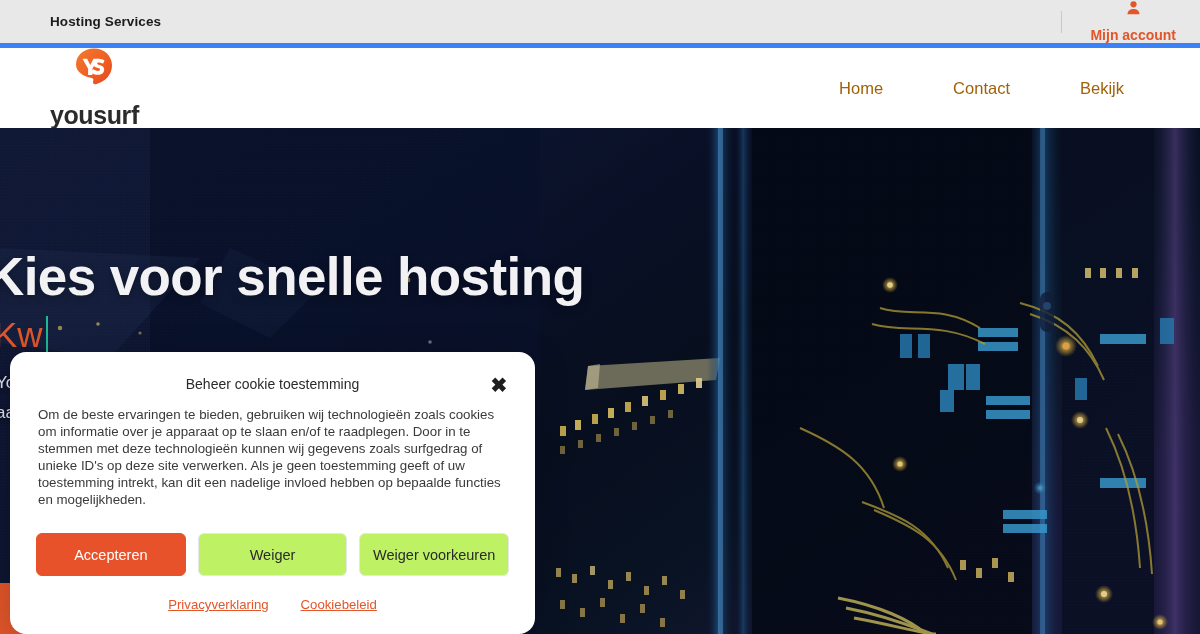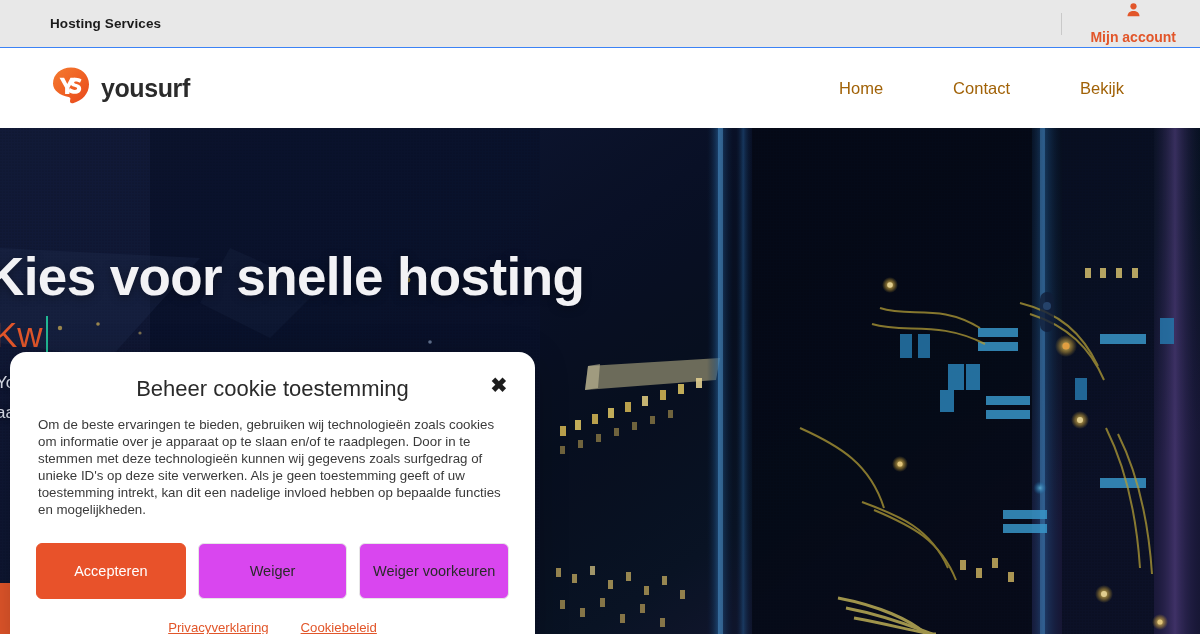--- a/index.html
+++ b/index.html
@@ -20,21 +20,21 @@
   }
 
   
   .topbar {
     position: relative;
     height: 48px;
     background: #e8e8e8;
     display: flex;
     align-items: center;
     padding: 0 24px 0 50px;
-    border-bottom: 1px solid #3b82f6;
+    border-bottom: 5px solid #3b82f6;
   }
   .topbar-left {
     font-size: 13.5px;
     font-weight: bold;
     color: #1b1b1b;
     letter-spacing: .1px;
   }
   .topbar-right {
     margin-left: auto;
     display: flex;
@@ -67,20 +67,21 @@
     background: #ffffff;
     display: flex;
     align-items: center;
     padding: 0 76px 0 50px;
   }
   .logo {
     display: flex;
     align-items: center;
     gap: 9px;
     cursor: pointer;
+    flex-direction: column;
   }
   .logo-mark { display: block; }
   .logo-word {
     font-size: 25px;
     font-weight: bold;
     color: #2b2b2b;
     letter-spacing: -0.4px;
   }
   .nav {
     margin-left: auto;
@@ -199,21 +200,21 @@
     z-index: 50;
   }
   .cookie-head {
     position: relative;
     display: flex;
     align-items: center;
     justify-content: center;
     padding: 6px 0 12px 0;
   }
   .cookie-title {
-    font-size: 22px;
+    font-size: 14px;
     color: #2a2a2a;
     text-align: center;
   }
   .cookie-close {
     position: absolute;
     right: -3px;
     top: 2px;
     width: 26px;
     height: 26px;
     display: flex;
@@ -233,37 +234,37 @@
     color: #3a3a3a;
     padding: 2px 2px 0 2px;
   }
   .cookie-actions {
     display: flex;
     gap: 12px;
     margin-top: 25px;
   }
   .cbtn {
     flex: 1;
-    height: 56px;
+    height: 43px;
     border-radius: 6px;
     font-size: 14.5px;
     cursor: pointer;
     display: flex;
     align-items: center;
     justify-content: center;
     white-space: nowrap;
     font-family: "Liberation Sans", sans-serif;
   }
   .cbtn-accept {
     background: #e8522a;
     color: #ffffff;
     border: 1px solid #e8522a;
   }
   .cbtn-plain {
-    background: #d946ef;
+    background: #bef264;
     color: #2a2a2a;
     border: 1px solid #e6e6e6;
   }
   .cookie-links {
     display: flex;
     gap: 32px;
     justify-content: center;
     margin-top: 21px;
   }
   .cookie-link {

